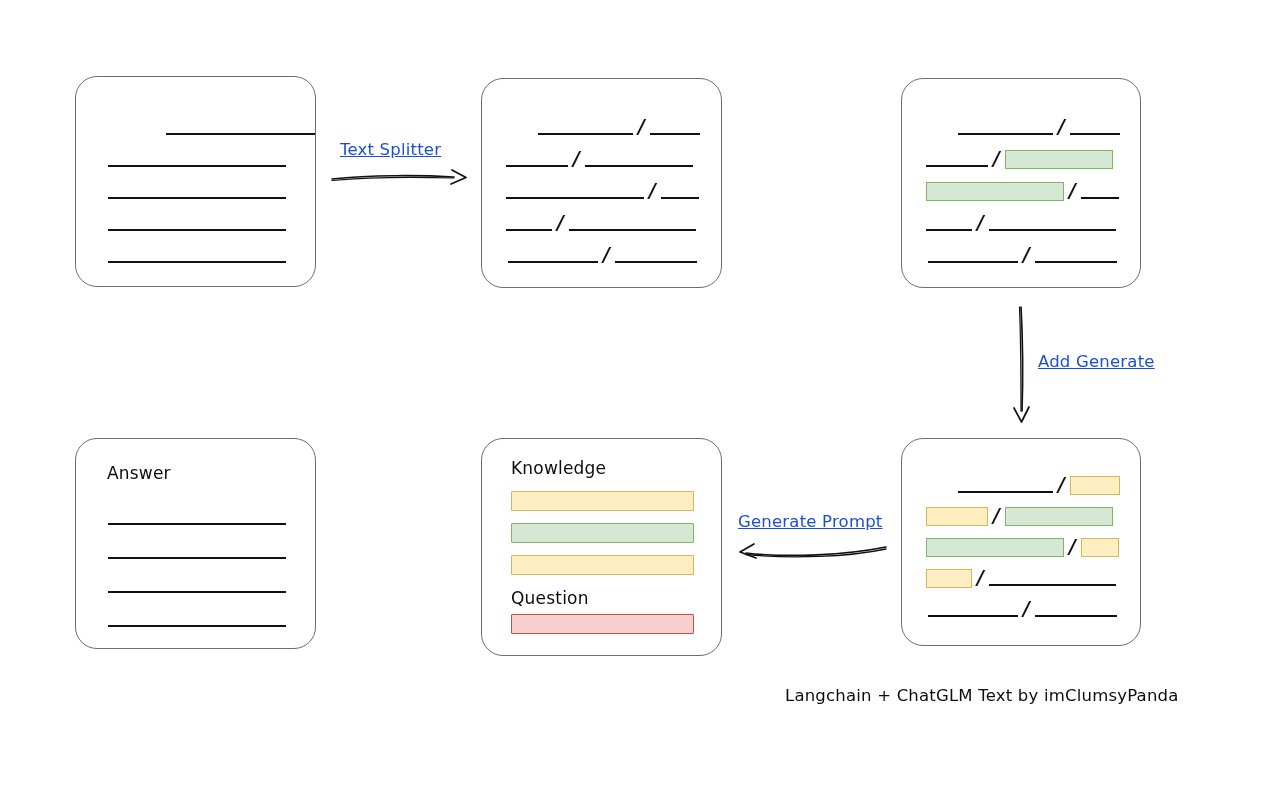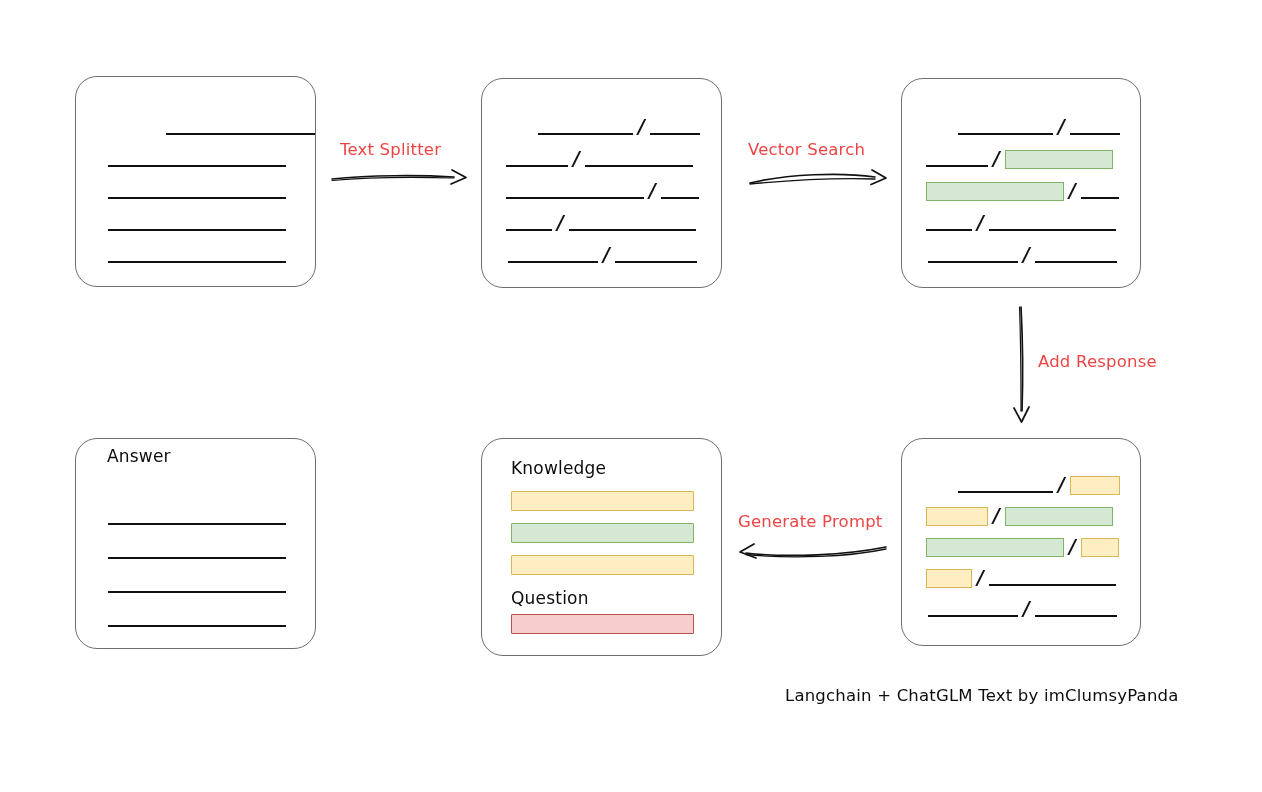--- a/index.html
+++ b/index.html
@@ -105,23 +105,24 @@
   .bar.yellow { background: #ffeec2; border: 1.5px solid #d6b656; }
   .bar.green  { background: #d5e8d4; border: 1.5px solid #82b366; }
   .bar.red    { background: #f8cecc; border: 1.5px solid #b85450; }
 
   
   .arrow-group { position: absolute; }
   .arrow-label {
     position: absolute;
     font-family: "DejaVu Sans", sans-serif;
     font-size: 16.5px;
-    color: #ef4444;
+    color: #1d4ed8;
     white-space: nowrap;
     letter-spacing: 0.2px;
+    text-decoration: underline;
   }
   svg.arrow { position: absolute; overflow: visible; }
 
   
   .credit {
     position: absolute;
     font-family: "DejaVu Sans", sans-serif;
     font-size: 16.5px;
     color: #0d0d0d;
     white-space: nowrap;
@@ -188,28 +189,20 @@
         </div>
         <div class="row" style="top: 166px; left: 24px; right: 0px;">
           <span class="gap" style="width: 2px;"></span>
           <span class="seg plain" style="width: 90px;"></span>
           <span class="slash">/</span>
           <span class="seg plain" style="width: 82px;"></span>
         </div>
       </div>
   </div>
 
-  <div class="arrow-group" style="left:748px; top:140px; width:140px; height:50px;">
-    <div class="arrow-label" style="left:0px; top:0px;">Vector Search</div>
-    <svg class="arrow" width="140" height="26" style="left:0px; top:26px;">
-      <path d="M2,17 C40,8 92,6 127,11" stroke="#111" stroke-width="1.7" fill="none" stroke-linecap="round"></path>
-      <path d="M2,18 C44,14 94,12 127,13" stroke="#111" stroke-width="1.3" fill="none" stroke-linecap="round"></path>
-      <path d="M124,4 L138,12 L123,18.5" stroke="#111" stroke-width="1.7" fill="none" stroke-linejoin="round" stroke-linecap="round"></path>
-    </svg>
-  </div>
 
   <div class="doc-box" style="left:901px; top:78px; width:240px; height:210px;">
     <div class="lines">
         <div class="row" style="top: 38px; left: 24px; right: 0px;">
           <span class="gap" style="width: 32px;"></span>
           <span class="seg plain" style="width: 95px;"></span>
           <span class="slash">/</span>
           <span class="seg plain" style="width: 50px;"></span>
         </div>
         <div class="row" style="top: 70px; left: 24px; right: 0px;">
@@ -230,30 +223,30 @@
         <div class="row" style="top: 166px; left: 24px; right: 0px;">
           <span class="gap" style="width: 2px;"></span>
           <span class="seg plain" style="width: 90px;"></span>
           <span class="slash">/</span>
           <span class="seg plain" style="width: 82px;"></span>
         </div>
       </div>
   </div>
 
   <div class="arrow-group" style="left:1010px; top:305px; width:160px; height:120px;">
-    <div class="arrow-label" style="left:28px; top:47px;">Add Response</div>
+    <div class="arrow-label" style="left:28px; top:47px;">Add Generate</div>
     <svg class="arrow" width="30" height="120" style="left:0px; top:0px;">
       <path d="M11,2 C13,40 13,75 12,106" stroke="#111" stroke-width="1.7" fill="none" stroke-linecap="round"></path>
       <path d="M9.5,2 C11,40 11,75 11,106" stroke="#111" stroke-width="1.2" fill="none" stroke-linecap="round"></path>
       <path d="M4,103 L11.5,117 L19,102" stroke="#111" stroke-width="1.7" fill="none" stroke-linejoin="round" stroke-linecap="round"></path>
     </svg>
   </div>
 
   <div class="doc-box" style="left:75px; top:438px; width:241px; height:211px;">
-    <div class="box-label" style="left:31px; top:7px;">Answer</div>
+    <div class="box-label" style="left:31px; top:24px;">Answer</div>
     <div class="lines">
         <div class="row" style="top: 68px; left: 32px; right: 0px;">
           <span class="seg plain" style="width: 178px;"></span>
         </div>
         <div class="row" style="top: 102px; left: 32px; right: 0px;">
           <span class="seg plain" style="width: 178px;"></span>
         </div>
         <div class="row" style="top: 136px; left: 32px; right: 0px;">
           <span class="seg plain" style="width: 178px;"></span>
         </div>

